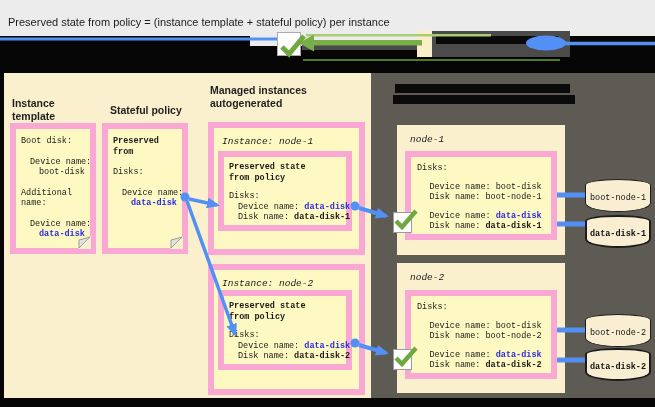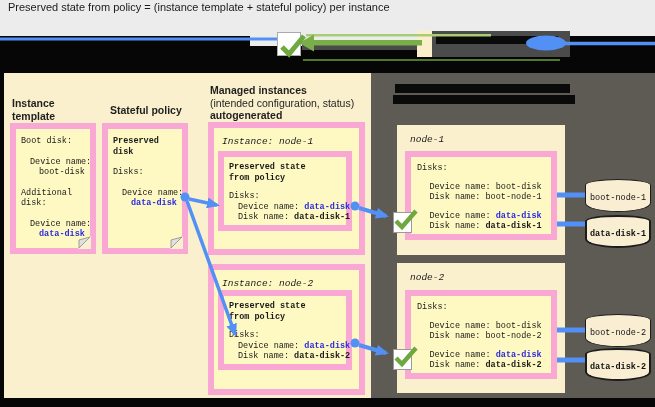--- a/index.html
+++ b/index.html
@@ -35,21 +35,21 @@
   .cyl.bold .ctop, .cyl.bold .cbody { border-width:2.2px; }
   .cyl.bold .cbody { border-top:none; }
   .cyl.bold .clbl { font-weight:bold; }
 </style>
 </head>
 <body>
 
 <div id="page">
 
   <div class="abs" style="left:0;top:0;width:655px;height:36px;background:#ececed;">
-    <div class="abs" style="left:8px;top:1px;width:520px;font-size:11px;color:#1b1b1b;">Preserved state from policy = (instance template + stateful policy) per instance</div>
+    <div class="abs" style="left:8px;top:16px;width:520px;font-size:11px;color:#1b1b1b;">Preserved state from policy = (instance template + stateful policy) per instance</div>
   </div>
 
   <div class="abs" style="left:0;top:36px;width:655px;height:37px;background:#060606;"></div>
   <div class="abs" style="left:250px;top:28px;width:167px;height:18px;background:#ececed;"></div>
   <div class="abs" style="left:417px;top:31px;width:153px;height:26px;background:#4b4b4b;"></div>
   <div class="abs" style="left:302px;top:44px;width:115px;height:6px;background:#4b4b4b;"></div>
   <div class="abs" style="left:436px;top:36px;width:122px;height:8px;background:#0a0a0a;"></div>
   <div class="abs" style="left:417px;top:31px;width:15px;height:26px;background:#fbeecb;"></div>
   <div class="abs chksq" style="left:277px;top:32px;width:24px;height:24px;border-color:#ababab;"></div>
 
@@ -60,48 +60,47 @@
   <div class="abs" style="left:393px;top:95px;width:182px;height:9px;background:#0a0a0a;"></div>
 
   <div class="abs lbl" style="left:12px;top:97px;width:62px;">Instance template</div>
   <div class="abs box docpad" style="left:10px;top:123px;width:86px;height:131px;">
     <div class="code">Boot disk:</div>
     <div class="gap"></div>
     <div class="code ind1">Device name:</div>
     <div class="code ind2">boot-disk</div>
     <div class="gap"></div>
     <div class="code">Additional</div>
-    <div class="code">disk:</div>
+    <div class="code">name:</div>
     <div class="gap"></div>
     <div class="code ind1">Device name:</div>
     <div class="code ind2 blue">data-disk</div>
     <svg class="fold" width="13" height="13" viewBox="0 0 13 13">
       <path d="M0,13 L13,0 L13,13 Z" fill="#fbf0ce"></path>
       <path d="M1,12 L12,1 L1,4 Z" fill="#e0e0e0" stroke="#8a8a8a" stroke-width="0.8"></path>
     </svg>
   </div>
 
   <div class="abs lbl" style="left:110px;top:104px;width:90px;">Stateful policy</div>
   <div class="abs box docpad" style="left:102px;top:123px;width:86px;height:131px;">
     <div class="code b">Preserved</div>
-    <div class="code b">disk</div>
+    <div class="code b">from</div>
     <div class="gap"></div>
     <div class="code">Disks:</div>
     <div class="gap"></div>
     <div class="code ind1">Device name:</div>
     <div class="code ind2 blue">data-disk</div>
     <svg class="fold" width="13" height="13" viewBox="0 0 13 13">
       <path d="M0,13 L13,0 L13,13 Z" fill="#fbf0ce"></path>
       <path d="M1,12 L12,1 L1,4 Z" fill="#e0e0e0" stroke="#8a8a8a" stroke-width="0.8"></path>
     </svg>
   </div>
 
   <div class="abs lbl" style="left:210px;top:84px;width:160px;">
     <div>Managed instances</div>
-    <div class="reg">(intended configuration, status)</div>
     <div>autogenerated</div>
   </div>
 
   <div class="abs box" style="left:208px;top:122px;width:157px;height:133px;">
     <div class="code-lg" style="padding:8px 0 0 8px;">Instance: node-1</div>
   </div>
   <div class="abs box" style="left:218px;top:151px;width:134px;height:80px;padding:5px 5px 4px 5px;">
     <div class="code b">Preserved state</div>
     <div class="code b">from policy</div>
     <div class="gap8"></div>

